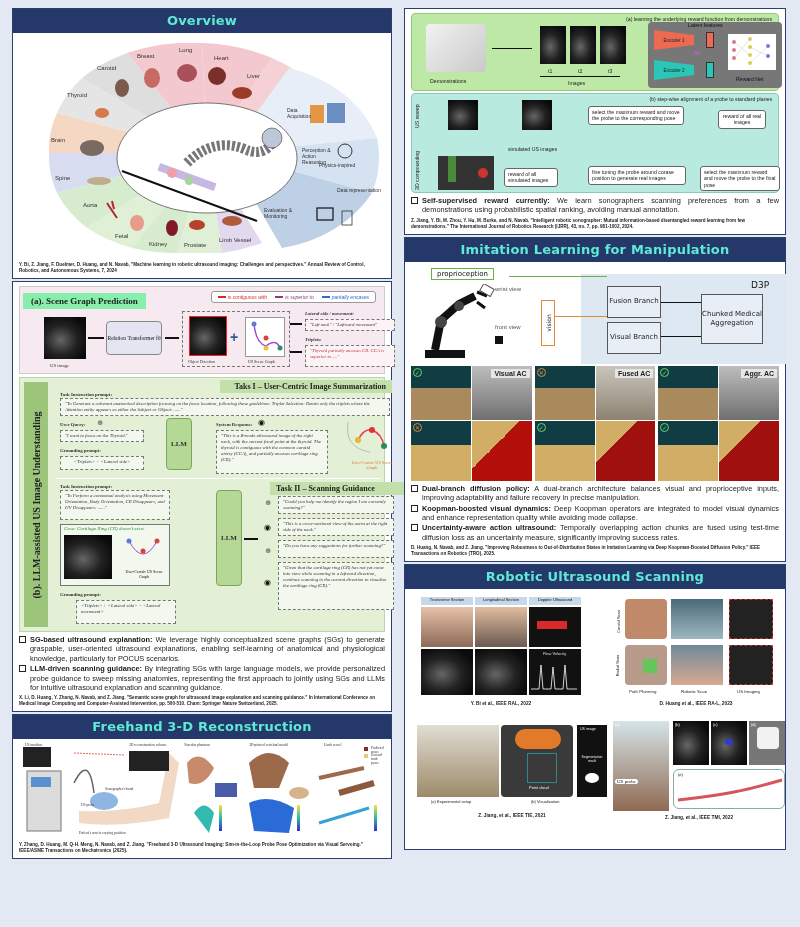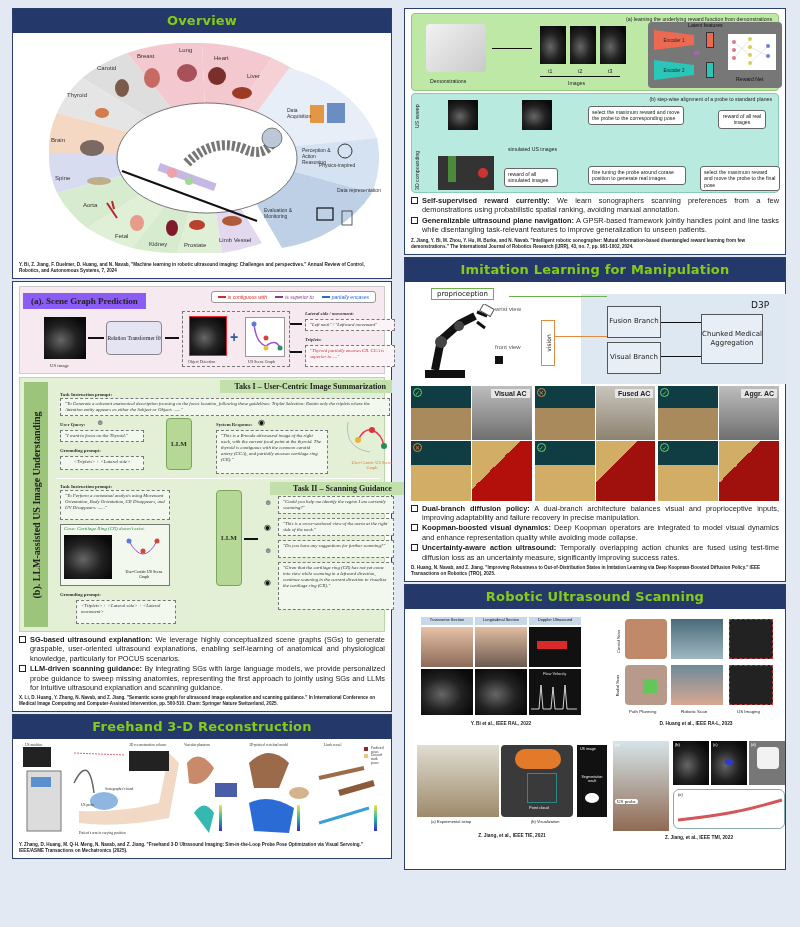--- a/index.html
+++ b/index.html
@@ -4,38 +4,38 @@
 <style>
   * { box-sizing: border-box; margin: 0; padding: 0; }
   html, body { width: 800px; height: 927px; background: #e3e9f3; overflow: hidden; }
   body { font-family: "Liberation Sans", sans-serif; position: relative; color: #111; }
 
   .col { position: absolute; top: 8px; width: 380px; }
   .col.left { left: 12px; }
   .col.right { left: 404px; width: 382px; }
 
   .panel { background: #fff; border: 1px solid #2c3e6b; margin-bottom: 2px; }
-  .panel-title { background: #24386a; color: #84cc16; text-align: center; font-weight: bold; font-family: "DejaVu Sans", sans-serif; font-size: 13px; padding: 4px 0 5px; letter-spacing: 0.2px; }
+  .panel-title { background: #24386a; color: #5eead4; text-align: center; font-weight: bold; font-family: "DejaVu Sans", sans-serif; font-size: 13px; padding: 4px 0 5px; letter-spacing: 0.2px; }
   .panel-body { padding: 4px 6px 4px; }
 
   .cite { font-size: 4.6px; line-height: 6px; font-weight: bold; color: #222; margin-top: 3px; }
 
   .bullets { list-style: none; margin-top: 3px; }
   .bullets li { position: relative; padding-left: 11px; font-size: 7.4px; line-height: 9.4px; color: #222; text-align: justify; margin-bottom: 1px; }
   .bullets li .box { position: absolute; left: 0; top: 1px; width: 7px; height: 7px; border: 1px solid #222; background: #fff; }
   .bullets li b { color: #1a1a1a; }
 
   
   .overview-fig { position: relative; height: 222px; overflow: hidden; }
   .fan { position: absolute; left: 8px; top: 6px; width: 360px; height: 210px; }
   .seg { position: absolute; font-size: 6px; color: #333; }
 
   
   .sg-box { background: #f6e9ef; border: 1px solid #ccc; padding: 3px; position: relative; height: 88px; }
-  .sg-head { display: inline-block; background: #8b5cf6; font-family: "Liberation Serif", serif; font-weight: bold; font-size: 9px; padding: 3px 8px; color: #222; }
+  .sg-head { display: inline-block; background: #86efac; font-family: "Liberation Serif", serif; font-weight: bold; font-size: 9px; padding: 3px 8px; color: #222; }
   .legend { position: absolute; right: 8px; top: 4px; border: 1px solid #999; border-radius: 3px; background: #fff; font-size: 5px; padding: 2px 6px; display: flex; gap: 8px; align-items: center; }
   .legend span { display: inline-flex; align-items: center; gap: 2px; }
   .arr { display: inline-block; width: 8px; height: 2px; }
   .llm-box { background: #e3f0d6; border: 1px solid #bcd6a6; margin-top: 3px; position: relative; height: 255px; }
   .vertlab { position: absolute; left: 4px; top: 4px; bottom: 4px; width: 24px; background: #9cc57b; }
   .vertlab span { position: absolute; left: 50%; top: 50%; transform: translate(-50%,-50%) rotate(-90deg); white-space: nowrap; font-family: "Liberation Serif", serif; font-weight: bold; font-size: 10px; color: #222; }
   .task-head { position: absolute; background: #c3dfac; font-family: "Liberation Serif", serif; font-weight: bold; font-size: 8px; padding: 2px 6px; color: #222; }
   .dash { position: absolute; border: 1px dashed #777; background: #f3f8ee; font-family: "Liberation Serif", serif; font-style: italic; font-size: 4.8px; line-height: 6px; padding: 2px 4px; color: #333; }
   .small-lbl { position: absolute; font-family: "Liberation Serif", serif; font-weight: bold; font-size: 4.8px; color: #333; }
   .llm { position: absolute; background: #b5d897; border: 1px solid #7aa65b; border-radius: 4px; display: flex; align-items: center; justify-content: center; font-family: "Liberation Serif", serif; font-weight: bold; font-size: 7px; color: #333; }
@@ -215,21 +215,21 @@
             <path d="M8 4 Q4 30 30 34" stroke="#bbb" fill="none"></path>
             <path d="M18 22 Q24 10 32 12 Q42 16 44 28" stroke="#e35" stroke-width="1.5" fill="none"></path>
             <circle cx="18" cy="22" r="3" fill="#e8b43a"></circle>
             <circle cx="32" cy="12" r="3" fill="#d33"></circle>
             <circle cx="44" cy="28" r="3" fill="#2a8a5a"></circle>
           </svg>
         <span class="small-lbl" style="left:330px;top:82px;color:#e07a3a;width:44px;text-align:center;font-weight:normal;font-size:4.4px;">User-Centric US Scene Graph</span>
 
         <div style="position:absolute;left:36px;top:100px;right:4px;height:1px;background:#fff;"></div>
         <span class="small-lbl" style="left:40px;top:106px;">Task Instruction prompt:</span>
-        <div class="task-head" style="left:250px;top:104px;width:145px;text-align:center;">Task II – Scanning Guidance</div>
+        <div class="task-head" style="left:250px;top:104px;width:145px;">Task II – Scanning Guidance</div>
         <div class="dash" style="left:40px;top:112px;width:110px;height:30px;">"To Perform a contextual analysis using Movement Orientation, Body Orientation, CR Disappears, and IJV Disappears: ......"</div>
         <div style="position:absolute;left:40px;top:146px;width:110px;height:62px;border:1px solid #777;background:#f3f8ee;">
           <span style="position:absolute;left:3px;top:1px;font-family:'Liberation Serif',serif;font-style:italic;font-size:5px;color:#2a8a3a;">Case: Cartilage Ring (CR) doesn't exist.</span>
           <div class="us-img" style="left:3px;top:10px;width:48px;height:44px;"></div>
           <svg style="position:absolute;left:62px;top:12px;" width="40" height="30" viewBox="0 0 40 30">
               <path d="M6 4 Q20 30 34 4" stroke="#a34bd1" fill="none"></path>
               <circle cx="6" cy="4" r="2.5" fill="#5d7ad6"></circle>
               <circle cx="20" cy="14" r="2.5" fill="#d6453b"></circle>
               <circle cx="34" cy="4" r="2.5" fill="#d6453b"></circle>
             </svg>
@@ -372,21 +372,20 @@
           <div style="position:absolute;left:40px;top:12px;width:10px;height:10px;border-radius:50%;background:#c33;"></div>
         </div>
         <div class="wbox" style="left:92px;top:74px;width:54px;">reward of all simulated images</div>
         <div class="wbox" style="left:176px;top:12px;width:96px;">select the maximum reward and move the probe to the corresponding pose</div>
         <div class="wbox" style="left:176px;top:72px;width:98px;">fine tuning the probe around corase position to generate real images</div>
         <div class="wbox" style="left:306px;top:16px;width:48px;text-align:center;">reward of all real images</div>
         <div class="wbox" style="left:288px;top:72px;width:80px;">select the maximum reward and move the probe to the final pose</div>
       </div>
       <ul class="bullets">
         <li><span class="box"></span><b>Self-supervised reward currently:</b><span> We learn sonographers scanning preferences from a few demonstrations using probabilistic spatial ranking, avoiding manual annotation.</span></li>
-        <li><span class="box"></span><b>Generalizable ultrasound plane navigation:</b><span> A GPSR-based framework jointly handles point and line tasks while disentangling task-relevant features to improve generalization to unseen patients.</span></li>
       </ul>
       <p class="cite">Z. Jiang, Y. Bi, M. Zhou, Y. Hu, M. Burke, and N. Navab. "Intelligent robotic sonographer: Mutual information-based disentangled reward learning from few demonstrations." The International Journal of Robotics Research (IJRR), 43, no. 7, pp. 981-1002, 2024.</p>
     </div>
   </section>
 
   <section class="panel">
     <div class="panel-title">Imitation Learning for Manipulation</div>
     <div class="panel-body">
       <div class="il-fig">
         <div class="d3p"></div>

